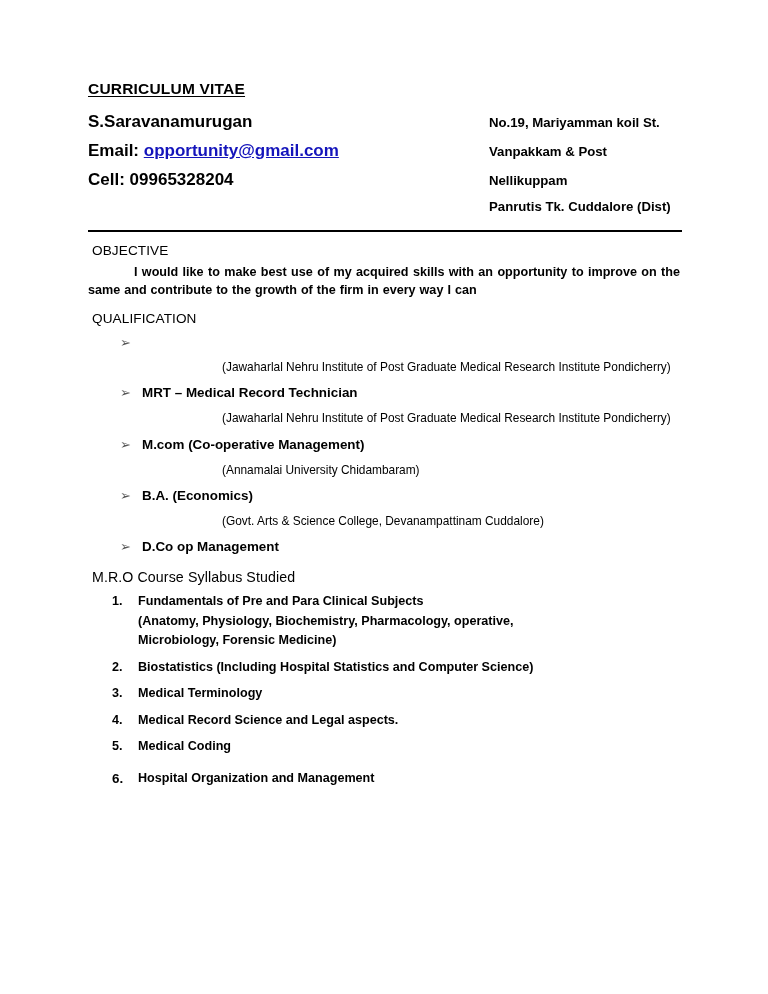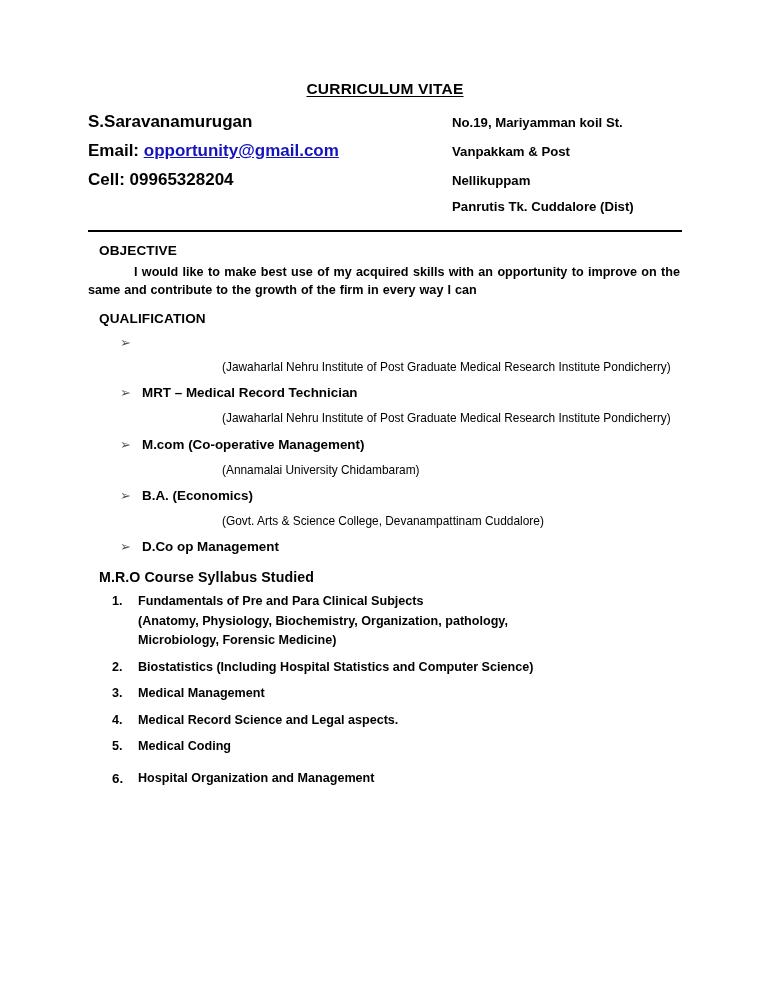--- a/index.html
+++ b/index.html
@@ -19,21 +19,21 @@
     position: relative;
     width: 768px;
     height: 994px;
     background: #ffffff;
     box-sizing: border-box;
     padding: 80px 86px 0 88px;
   }
 
   
   .doc-title {
-    text-align: center;
+    text-align: left;
     font-size: 15.5px;
     font-weight: bold;
     letter-spacing: .2px;
     margin: 0 0 14px 0;
     padding: 0;
   }
   .doc-title span {
     text-decoration: underline;
     text-underline-offset: 2px;
   }
@@ -52,40 +52,41 @@
   .contact-left {
     width: 364px;
     font-size: 17px;
     font-weight: bold;
     white-space: nowrap;
   }
   .contact-right {
     font-size: 13.2px;
     font-weight: bold;
     white-space: nowrap;
+    margin-left: 37px;
   }
   .email-link {
     color: #1414bb;
     text-decoration: underline;
     text-underline-offset: 1px;
     font-weight: bold;
     cursor: pointer;
   }
   .hr-rule {
     border: 0;
     border-top: 2px solid #000;
     margin: 2px 0 0 0;
     width: 594px;
   }
 
   
   .section-heading {
     font-size: 13.6px;
-    font-weight: bold;
-    margin: 11px 0 0 11px;
+    font-weight: normal;
+    margin: 11px 0 0 4px;
     letter-spacing: .1px;
   }
   .section-heading.syllabus-heading {
     font-size: 14.2px;
     margin-top: 13px;
   }
 
   
   .objective-para {
     font-size: 12.6px;
@@ -245,33 +246,33 @@
   </ul>
 
   <div class="section-heading syllabus-heading">M.R.O Course Syllabus Studied</div>
 
   <ol class="syllabus-list">
 
     <li class="syl-item">
       <span class="syl-num">1.</span>
       <span class="syl-body">
         <span class="syl-cont">Fundamentals of Pre and Para Clinical Subjects</span>
-        <span class="syl-cont">(Anatomy, Physiology, Biochemistry, Organization, pathology,</span>
+        <span class="syl-cont">(Anatomy, Physiology, Biochemistry, Pharmacology, operative,</span>
         <span class="syl-cont">Microbiology, Forensic Medicine)</span>
       </span>
     </li>
 
     <li class="syl-item">
       <span class="syl-num">2.</span>
       <span class="syl-body">Biostatistics (Including Hospital Statistics and Computer Science)</span>
     </li>
 
     <li class="syl-item">
       <span class="syl-num">3.</span>
-      <span class="syl-body">Medical Management</span>
+      <span class="syl-body">Medical Terminology</span>
     </li>
 
     <li class="syl-item">
       <span class="syl-num">4.</span>
       <span class="syl-body">Medical Record Science and Legal aspects.</span>
     </li>
 
     <li class="syl-item">
       <span class="syl-num">5.</span>
       <span class="syl-body">Medical Coding</span>

